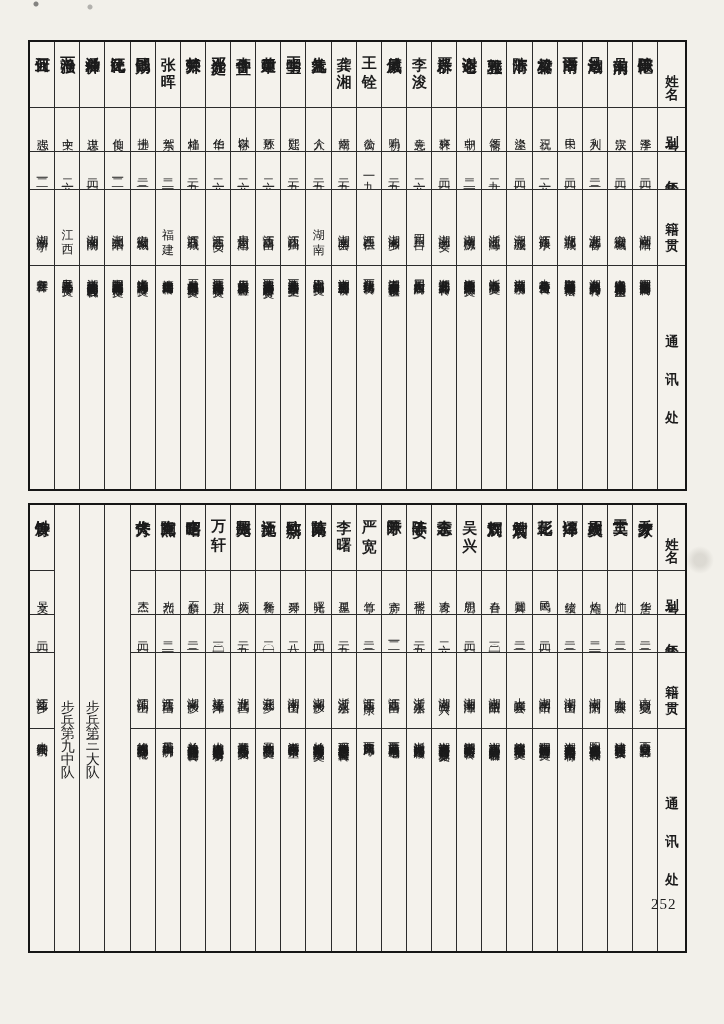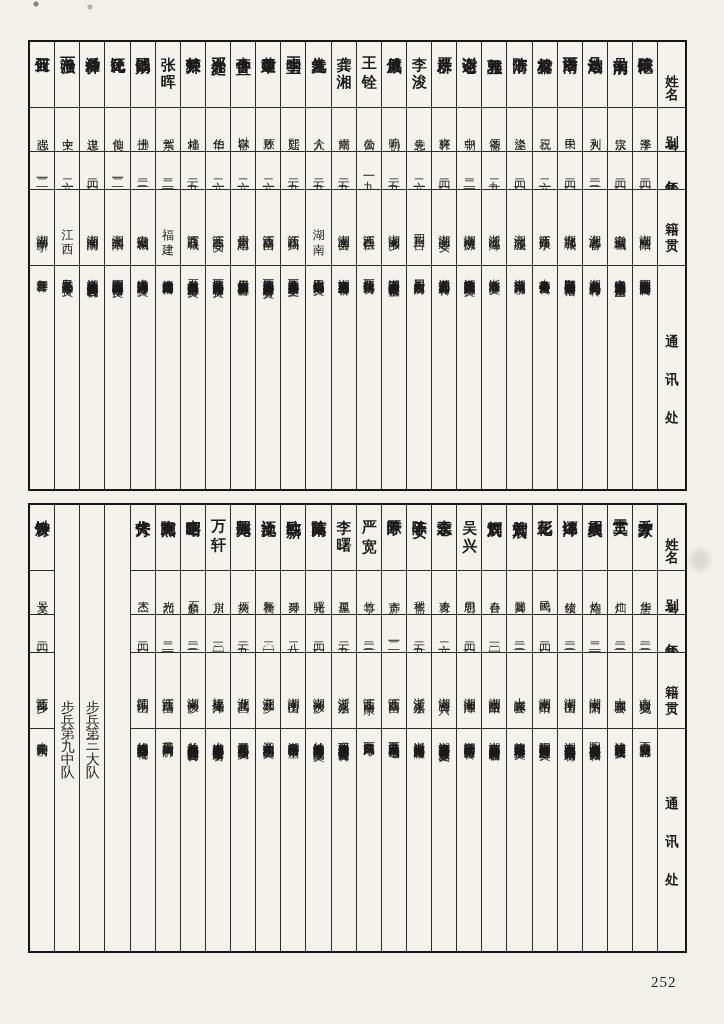--- a/index.html
+++ b/index.html
@@ -56,21 +56,21 @@
   .cell-merged .vt{font-size:14px;letter-spacing:13px;line-height:1;}
   .col-label .cell{align-items:center;justify-content:center;}
   .col-label .vt{font-weight:700;font-size:13.5px;line-height:1;}
   .lab-name .vt{letter-spacing:13px;}
   .lab-alias .vt{letter-spacing:6px;}
   .lab-age .vt{letter-spacing:2px;}
   .lab-origin .vt{letter-spacing:17px;}
   .lab-addr{border-bottom:none;flex:1 1 auto;}
   .lab-addr .vt{letter-spacing:38px;}
   .page-number{
-    position:absolute;left:651px;top:974px;
+    position:absolute;left:651px;top:896px;
     font-size:15px;letter-spacing:1px;color:#222;
     font-family:"Liberation Serif","DejaVu Serif",serif;
   }
 </style>
 </head>
 <body>
 
 <div class="paper">
   <div id="table-top" class="sheet">
       <div class="col">

